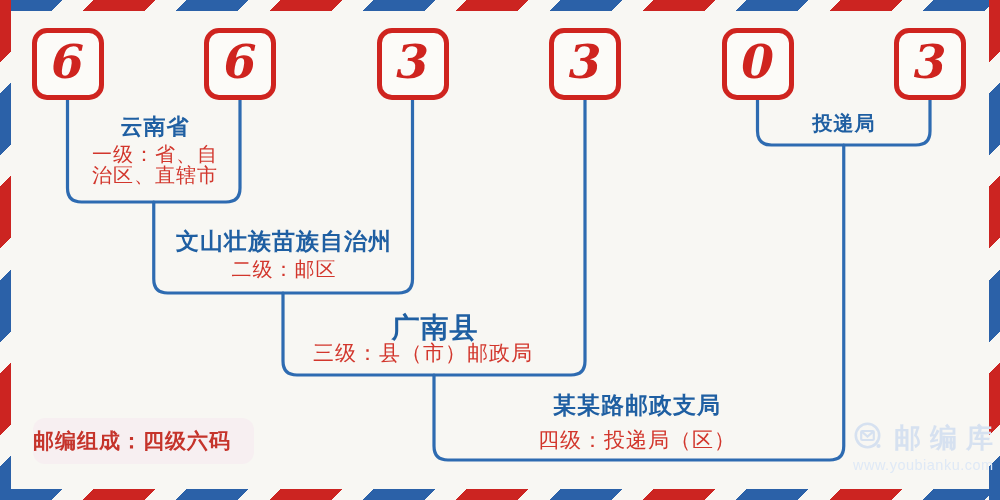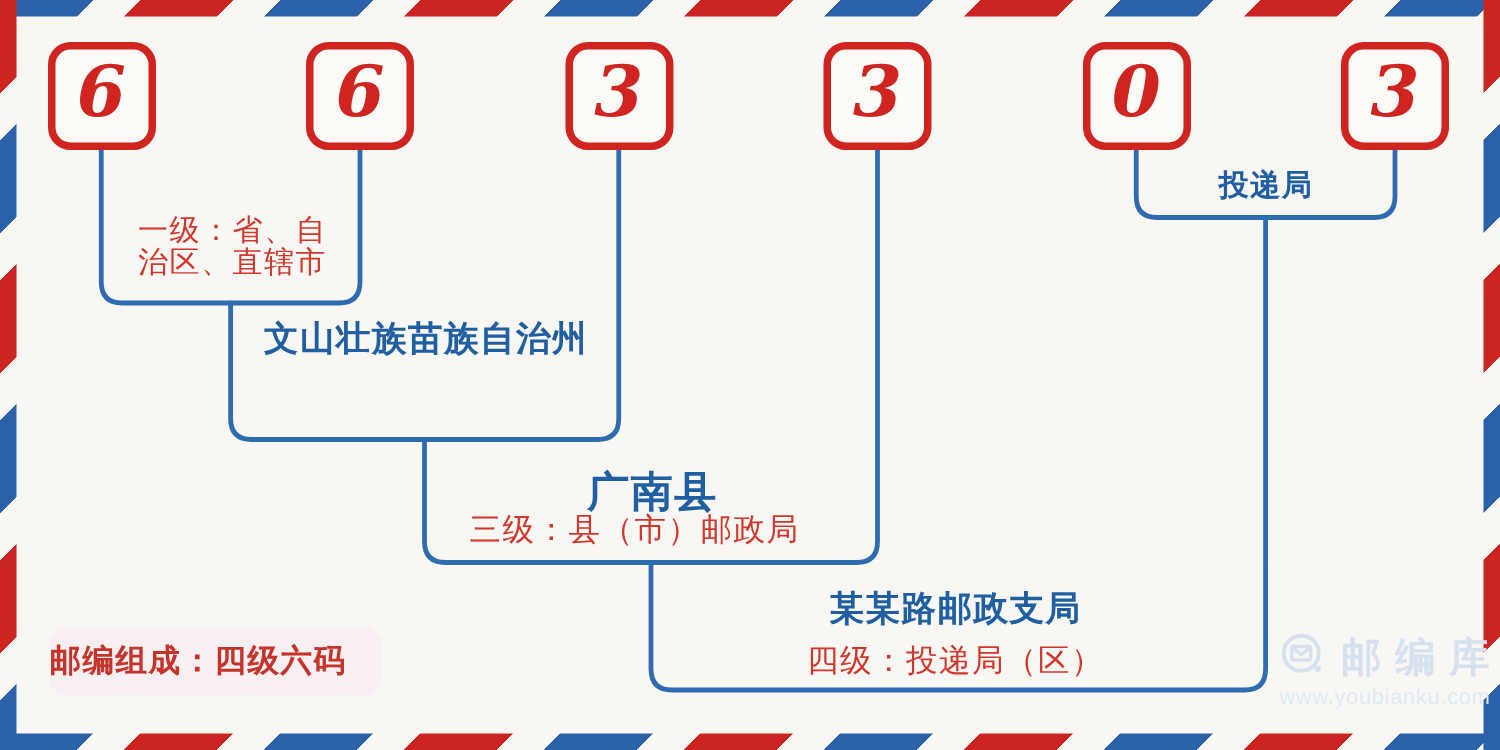--- a/index.html
+++ b/index.html
@@ -89,23 +89,25 @@
     <path d="M757.5,100 L757.5,131 Q757.5,145 771.5,145 L916,145 Q930,145 930,131 L930,100"></path>
   </svg>
 
   <div class="digit-box" style="left:31.5px">6</div>
   <div class="digit-box" style="left:204px">6</div>
   <div class="digit-box" style="left:376.5px">3</div>
   <div class="digit-box" style="left:549px">3</div>
   <div class="digit-box" style="left:721.5px">0</div>
   <div class="digit-box" style="left:894px">3</div>
 
+  <div class="place" style="left:155px;top:112px;font-size:22px">云南省</div>
   <div class="desc wrap" style="left:155px;top:144px;width:134px;font-size:20px;line-height:21px">一级：省、自治区、直辖市</div>
 
-  <div class="place" style="left:284px;top:210px;font-size:23px">文山壮族苗族自治州</div>
+  <div class="place" style="left:284px;top:226px;font-size:23px">文山壮族苗族自治州</div>
+  <div class="desc" style="left:284px;top:256px;font-size:20px">二级：邮区</div>
 
   <div class="place" style="left:435px;top:309px;font-size:28px">广南县</div>
   <div class="desc" style="left:423px;top:339px;font-size:21px">三级：县（市）邮政局</div>
 
   <div class="place" style="left:637px;top:390px;font-size:23px">某某路邮政支局</div>
   <div class="desc" style="left:637px;top:426px;font-size:21px">四级：投递局（区）</div>
 
   <div class="place" style="left:844px;top:110px;font-size:20px">投递局</div>
 
   <div class="badge">邮编组成：四级六码</div>

